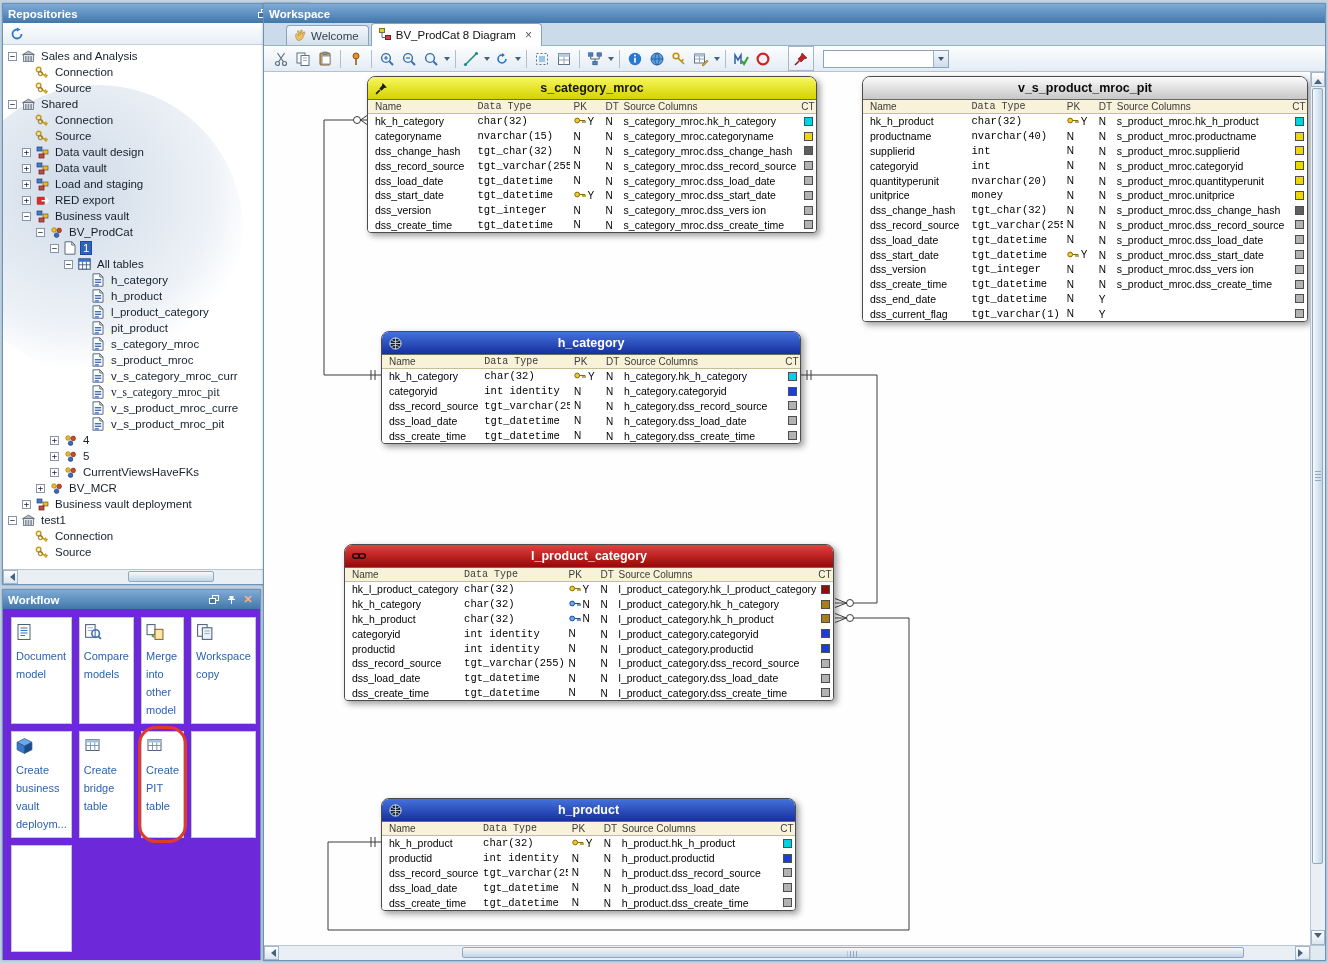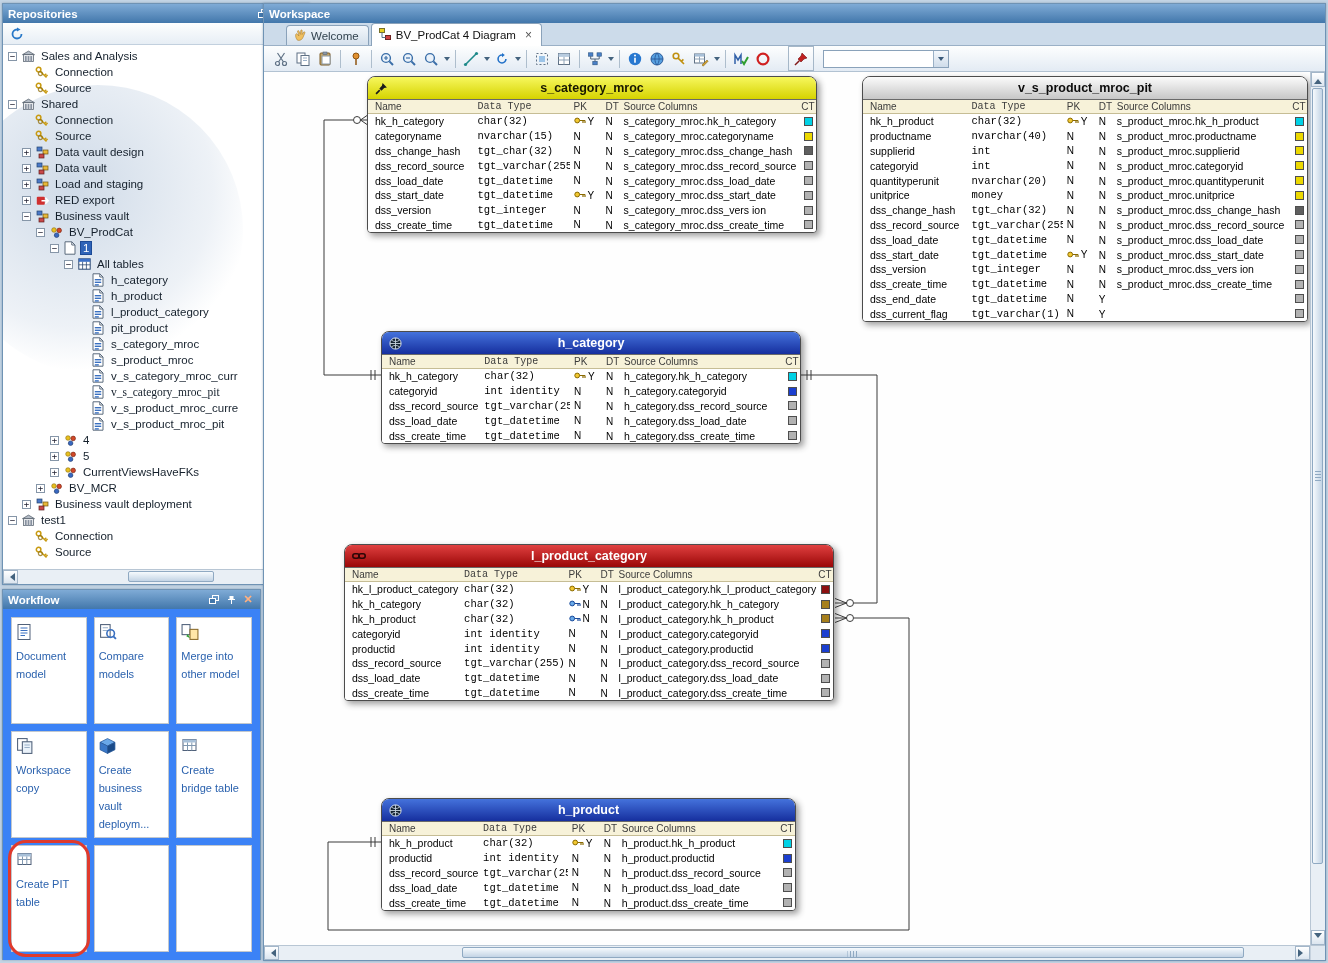--- a/index.html
+++ b/index.html
@@ -27,21 +27,21 @@
 .ticon{width:16px;height:14px;margin-right:3px;flex:none;display:inline-flex;align-items:center;justify-content:center;}
 .tlabel{padding:0 2px;}
 .tree-item.selected .tlabel{background:#2e63b8;color:#fff;outline:1px solid #1c4a96;}
 .hscroll{flex:none;height:15px;background:#e9eff5;border-top:1px solid #b8c6d4;display:flex;align-items:center;}
 .sb-btn{width:15px;height:14px;background:linear-gradient(#ffffff,#dbe5ef);border:1px solid #a3b6c9;display:flex;align-items:center;justify-content:center;flex:none;cursor:pointer;}
 .sb-track{flex:1;position:relative;height:14px;}
 .sb-thumb{position:absolute;top:1px;height:11px;background:linear-gradient(#f6fafd,#c3d4e5);border:1px solid #8fa9c2;border-radius:2px;cursor:pointer;}
 .grip{position:absolute;left:50%;top:3px;width:11px;height:6px;transform:translateX(-50%);
  background:repeating-linear-gradient(90deg,#8fa9c2 0 1px,transparent 1px 3px);}
 
-.cards{flex:1;display:grid;grid-template-columns:repeat(3,1fr);grid-auto-rows:1fr;gap:7px;padding:8px;background:#3b82f6;}
+.cards{flex:1;display:grid;grid-template-columns:repeat(4,1fr);grid-auto-rows:1fr;gap:7px;padding:8px;background:#6d28d9;}
 .card{border:1px solid #c2c8ce;background:#fff;padding:5px 4px;position:relative;cursor:pointer;}
 .card.empty{cursor:default;}
 .card .cicon{display:block;margin-bottom:5px;height:18px;}
 .card .clabel{color:#2b62ae;font-size:11px;line-height:1.22;}
 .card.highlighted::after{content:'';position:absolute;inset:-6px -4px;border:3px solid #e03a2c;border-radius:18px;pointer-events:none;}
 
 .tabbar{flex:none;height:23px;background:#ccdbea;display:flex;align-items:flex-end;padding-left:22px;gap:2px;border-bottom:1px solid #9ab0c6;}
 .tab{height:20px;display:flex;align-items:center;gap:5px;padding:0 9px 0 7px;font-size:11.5px;color:#33434f;
  background:linear-gradient(#f3f7fb,#d4e0ec);border:1px solid #8aa2ba;border-bottom:none;border-radius:4px 4px 0 0;cursor:pointer;}
 .tab.active{background:#fff;height:23px;margin-bottom:-1px;z-index:2;color:#111;}
@@ -585,21 +585,21 @@
               <path d="M3 10.8 C1.2 8 1.2 5.2 2.5 4.6 L5 7 L3.5 2.5 C3.3 1.6 4.5 1.2 4.9 2 L6.3 5.4 L6.8 1.4 C6.9 0.6 8.2 0.7 8.2 1.6 L8.1 5.5 L9.6 3.1 C10.1 2.3 11.3 2.9 10.9 3.9 L9 8.4 C8 10.9 4.9 12.3 3 10.8 Z" fill="#f0c060" stroke="#a07020" stroke-width="0.5"></path>
             </svg></span>
           <span>Welcome</span>
         </div>
         <div class="tab active">
           <span><svg width="12" height="12" viewBox="0 0 12 12">
               <rect x="0.5" y="0.5" width="5" height="4" fill="#e8d020" stroke="#77702a"></rect>
               <rect x="6.5" y="7.5" width="5" height="4" fill="#d04040" stroke="#6e2222"></rect>
               <path d="M3 4.5 V9.5 H6.5" stroke="#55708a" fill="none"></path>
             </svg></span>
-          <span>BV_ProdCat 4 Diagram</span>
+          <span>BV_ProdCat 8 Diagram</span>
           <span class="tclose">×</span>
         </div>
       </div>
     <div class="ws-toolbar">
         <button class="tb-btn">
           <svg width="16" height="16" viewBox="0 0 16 16">
             <path d="M4.5 2 L10.5 11 M11.5 2 L5.5 11" stroke="#5f7185" stroke-width="1.2"></path>
             <circle cx="4.5" cy="12.5" r="2" fill="none" stroke="#5f7185" stroke-width="1.2"></circle>
             <circle cx="11.5" cy="12.5" r="2" fill="none" stroke="#5f7185" stroke-width="1.2"></circle>
           </svg>

